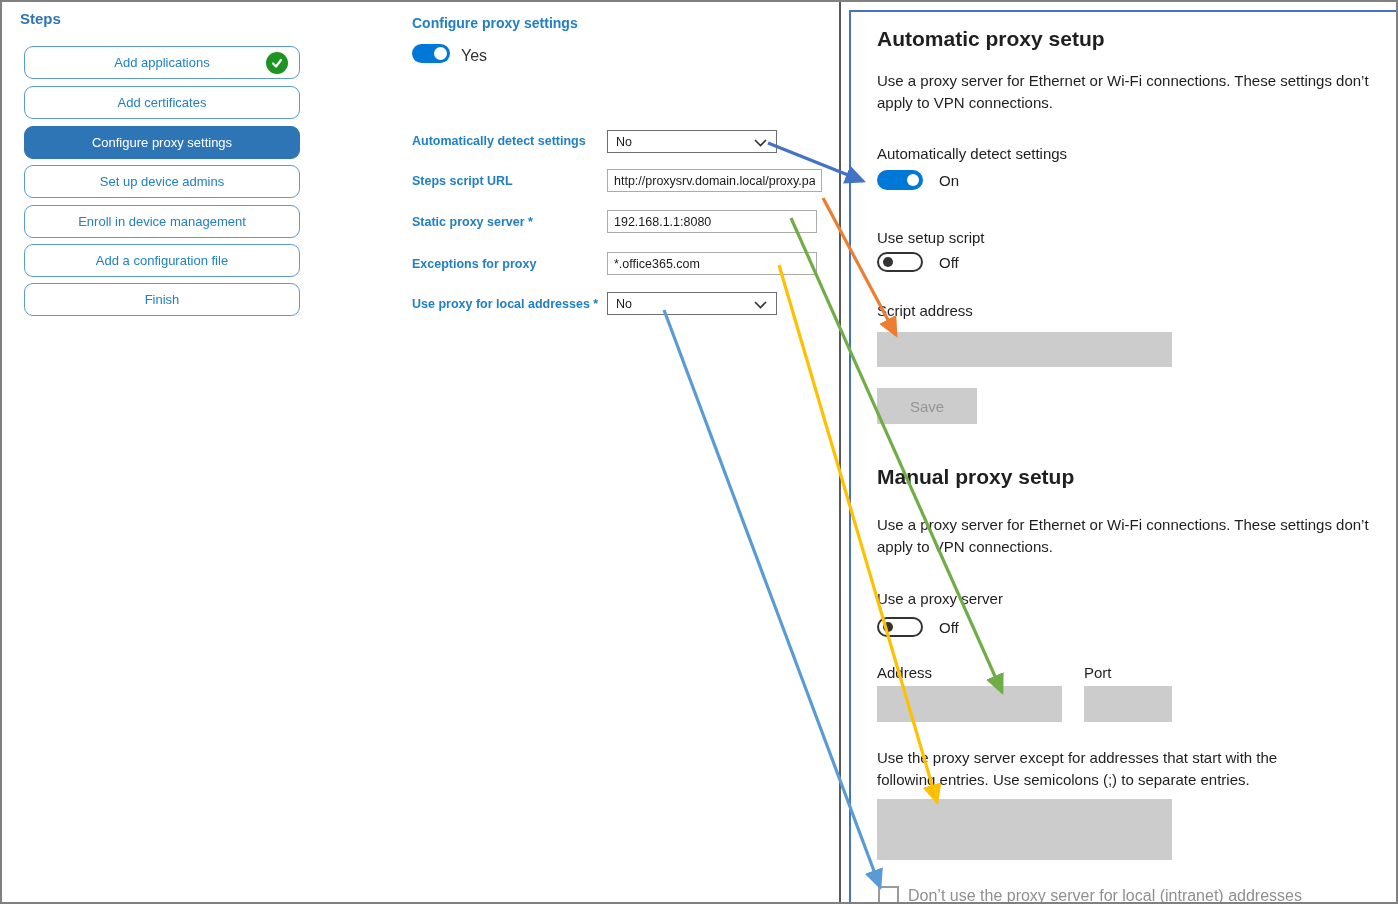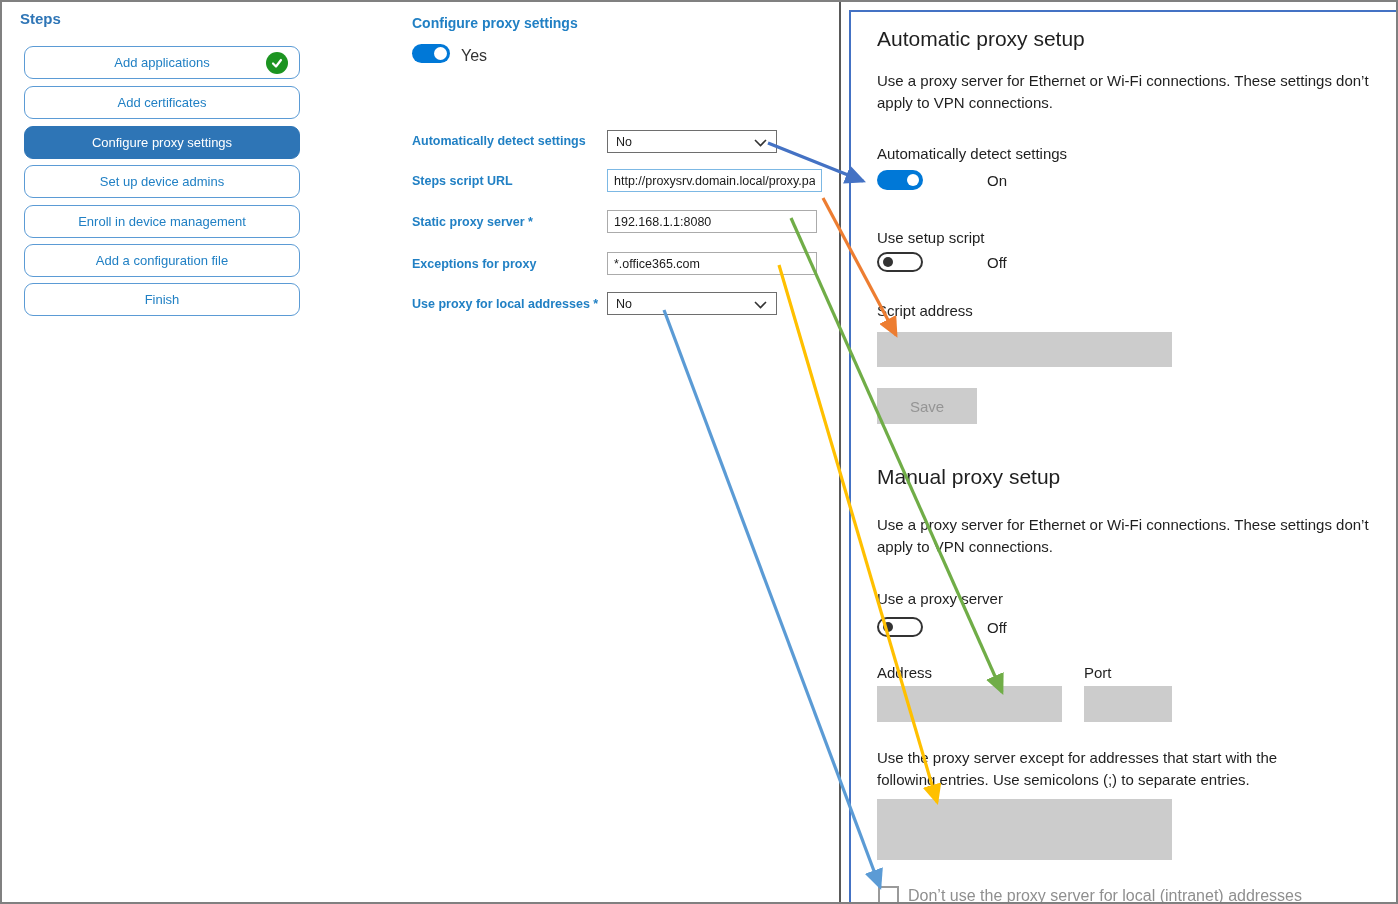--- a/index.html
+++ b/index.html
@@ -29,29 +29,29 @@
   .f-select{position:absolute;left:605px;width:170px;height:23px;border:1px solid #6e6e6e;background:#fff;
     font-size:12.5px;color:#1a1a1a;display:flex;align-items:center;padding-left:8px;cursor:pointer;}
   .f-select svg{position:absolute;right:9px;top:8px;}
   .f-input{position:absolute;left:605px;height:23px;border:1px solid #ababab;background:#fff;
     font-size:12.5px;color:#1a1a1a;padding:0 6px;font-family:inherit;}
   .f-input.focused{border:1px solid var(--focus-border);}
 
   
   .divider{position:absolute;left:837px;top:0;width:2px;height:904px;background:var(--divider);}
   .panel-frame{position:absolute;left:847px;top:8px;width:551px;height:896px;border-left:2px solid var(--panel-border);border-top:2px solid var(--panel-border);}
-  .p-h1{position:absolute;left:875px;font-size:21px;font-weight:400;color:#1f1f1f;}
+  .p-h1{position:absolute;left:875px;font-size:21px;font-weight:700;color:#1f1f1f;}
   .p-body{position:absolute;left:875px;font-size:15px;line-height:22px;color:#1f1f1f;}
   .p-label{position:absolute;left:875px;font-size:15px;color:#1f1f1f;}
   .toggle-lg{position:absolute;left:875px;width:46px;height:20px;border-radius:10px;cursor:pointer;}
   .toggle-lg.on{background:var(--accent-blue);}
   .toggle-lg.on .knob{position:absolute;right:4px;top:4px;width:12px;height:12px;border-radius:50%;background:#fff;}
   .toggle-lg.off{background:#fff;border:2px solid #333;}
   .toggle-lg.off .knob{position:absolute;left:4px;top:3px;width:10px;height:10px;border-radius:50%;background:#333;}
-  .toggle-state{position:absolute;left:937px;font-size:15px;color:#1f1f1f;margin-left:48px;}
+  .toggle-state{position:absolute;left:937px;font-size:15px;color:#1f1f1f;}
   .gray-box{position:absolute;background:var(--gray-fill);border:none;}
   .save-btn{position:absolute;left:875px;top:386px;width:100px;height:36px;background:var(--gray-fill);
     color:#959595;font-size:15px;border:none;cursor:pointer;font-family:inherit;}
   .cb{position:absolute;left:876px;top:884px;width:21px;height:21px;border:2px solid #9a9a9a;background:#fff;cursor:pointer;}
   .cb-label{position:absolute;left:906px;top:885px;font-size:16px;color:#8f8f8f;}
 
   #arrow-overlay{position:absolute;left:0;top:0;pointer-events:none;}
 </style>
 </head>
 <body>

